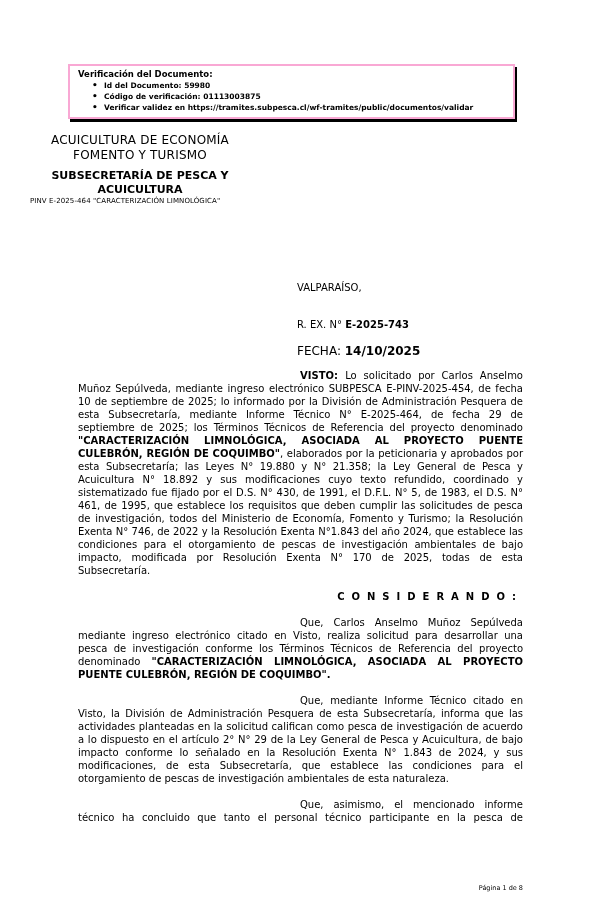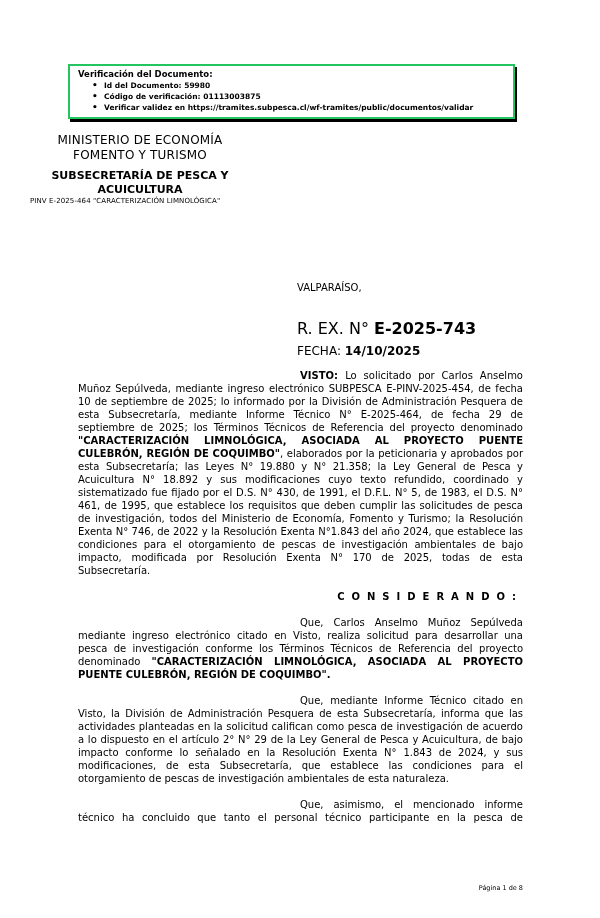--- a/index.html
+++ b/index.html
@@ -10,21 +10,21 @@
     margin: 0 auto;
     background: #ffffff;
     font-family: "DejaVu Sans", sans-serif;
     color: #000;
     overflow: hidden;
   }
 
   
   .verify-box {
     position: absolute; left: 68px; top: 64px; width: 447px;
-    border: 2px solid #22c55e;
+    border: 2px solid #f9a8d4;
     box-shadow: 2px 3px 0 0 #000;
     padding: 3px 6px 4px 8px;
     background: #fff;
   }
   .verify-title { font-size: 8.5px; font-weight: bold; line-height: 11px; }
   .verify-list { margin: 0; padding: 0 0 0 26px; list-style: none; }
   .verify-list li {
     font-size: 7.5px; font-weight: bold; line-height: 11px;
     white-space: nowrap; position: relative;
   }
@@ -43,21 +43,21 @@
   }
   .subsecretaria .u { }
   .pinv-note { position: absolute; left: 30px; top: 197px; font-size: 7px; letter-spacing: 0.1px; }
 
   
   .subject {
     position: absolute; left: 297px; top: 215px; width: 232px;
     font-size: 10px; line-height: 14px;
   }
   .city  { position: absolute; left: 297px; top: 282px; font-size: 10px; }
-  .rex   { position: absolute; left: 297px; top: 319px; font-size: 16px; }
+  .rex   { position: absolute; left: 297px; top: 319px; font-size: 10px; }
   .fecha { position: absolute; left: 297px; top: 344px; font-size: 12px; }
   .b { font-weight: bold; }
 
   
   .doc-body {
     position: absolute; left: 78px; top: 369px; width: 445px;
     font-size: 10px; line-height: 13px; text-align: justify;
   }
   .doc-body p.para { margin: 0 0 13px 0; text-indent: 222px; }
   .doc-body p.para.jlast { text-align-last: justify; }
@@ -80,21 +80,21 @@
   <div class="verify-box">
     <div class="verify-title">Verificación del Documento:</div>
     <ul class="verify-list">
       <li>Id del Documento: 59980</li>
       <li>Código de verificación: 01113003875</li>
       <li>Verificar validez en https://tramites.subpesca.cl/wf-tramites/public/documentos/validar</li>
     </ul>
   </div>
 
   <div class="ministry">
-    <div>MINISTERIO DE ECONOMÍA</div>
+    <div>ACUICULTURA DE ECONOMÍA</div>
     <div>FOMENTO Y TURISMO</div>
   </div>
   <div class="subsecretaria">
     <div class="u">SUBSECRETARÍA DE PESCA Y</div>
     <div class="u">ACUICULTURA</div>
   </div>
   <div class="pinv-note">PINV E-2025-464 "CARACTERIZACIÓN LIMNOLÓGICA"</div>
 
   <div class="city">VALPARAÍSO,</div>
   <div class="rex"><span>R. EX. N° </span><span class="b">E-2025-743</span></div>

